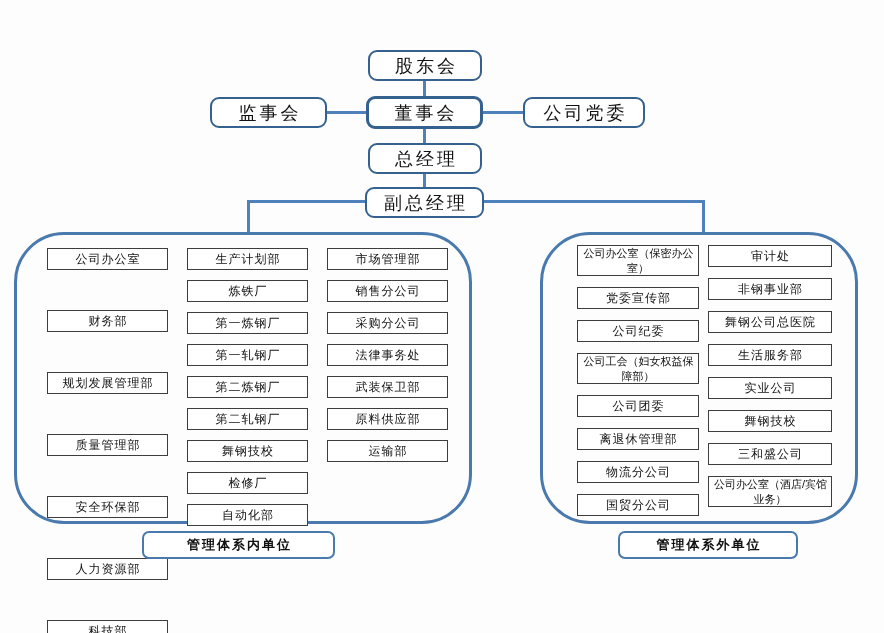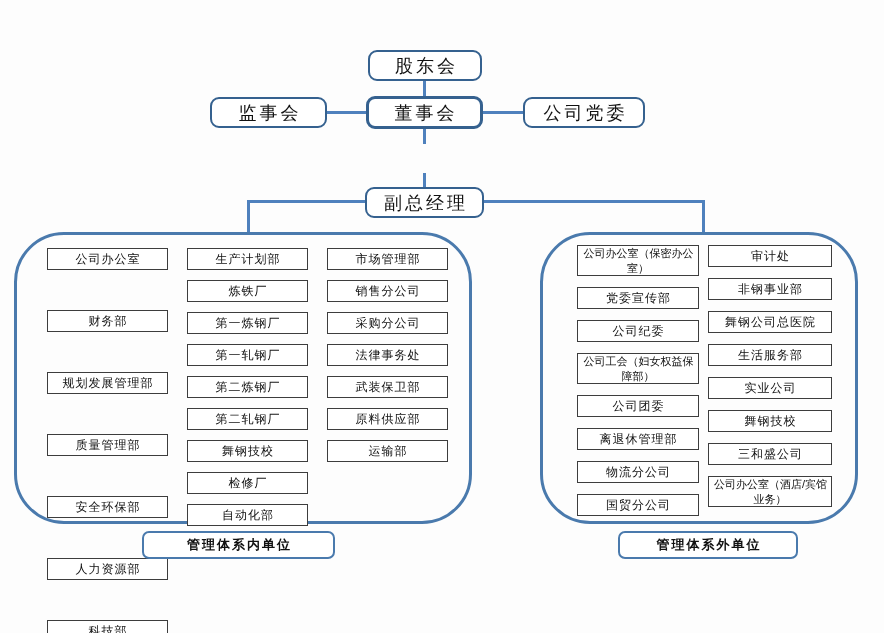--- a/index.html
+++ b/index.html
@@ -87,20 +87,21 @@
   <div class="line" style="left:423px;top:173px;width:3px;height:15px;"></div>
   <div class="line" style="left:247px;top:200px;width:119px;height:3px;"></div>
   <div class="line" style="left:247px;top:200px;width:3px;height:33px;"></div>
   <div class="line" style="left:484px;top:200px;width:221px;height:3px;"></div>
   <div class="line" style="left:702px;top:200px;width:3px;height:33px;"></div>
 
   <div class="node" style="left:368px;top:50px;width:114px;height:31px;">股东会</div>
   <div class="node" style="left:210px;top:97px;width:117px;height:31px;">监事会</div>
   <div class="node thick" style="left:366px;top:96px;width:117px;height:33px;">董事会</div>
   <div class="node" style="left:523px;top:97px;width:122px;height:31px;">公司党委</div>
+  <div class="node" style="left:368px;top:143px;width:114px;height:31px;">总经理</div>
   <div class="node" style="left:365px;top:187px;width:119px;height:31px;">副总经理</div>
 
   <div class="container" style="left:14px;top:232px;width:458px;height:292px;">
     <div class="col gap10" style="left:30px;top:13px;width:121px;gap:40px;">
       <div class="box">公司办公室</div>
       <div class="box">财务部</div>
       <div class="box">规划发展管理部</div>
       <div class="box">质量管理部</div>
       <div class="box">安全环保部</div>
       <div class="box">人力资源部</div>

